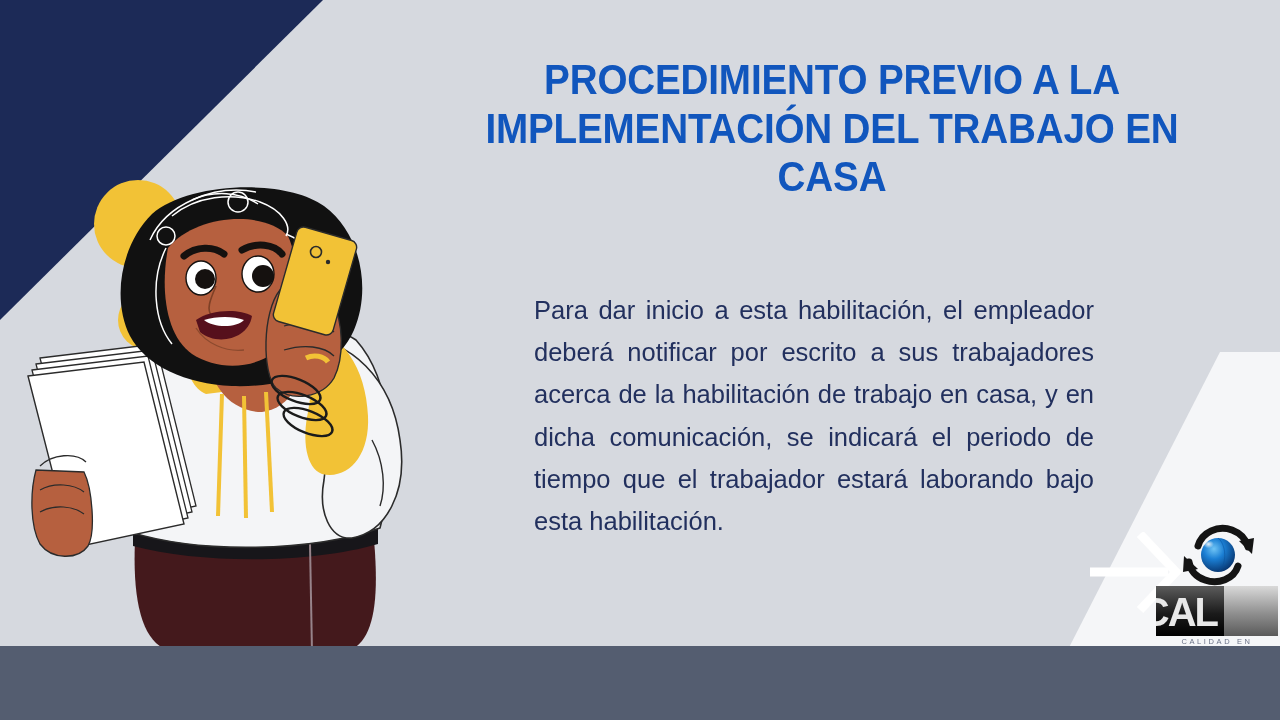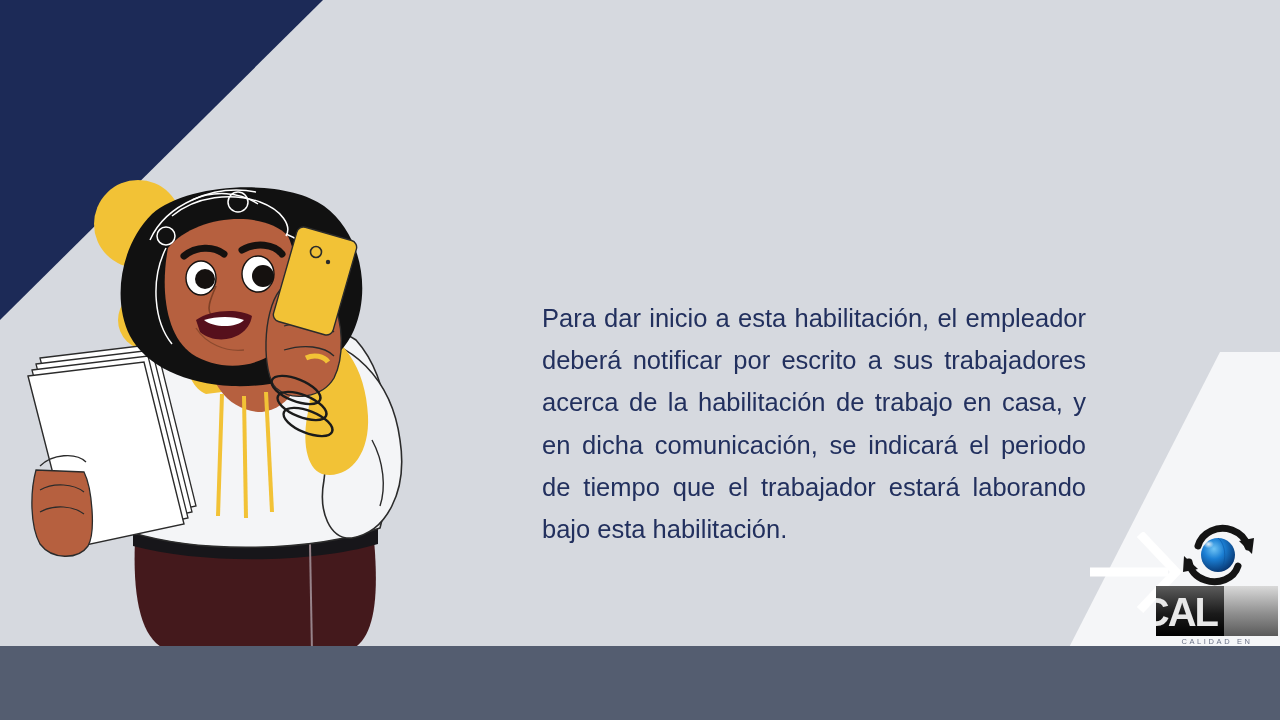--- a/index.html
+++ b/index.html
@@ -47,21 +47,21 @@
   }
 
   
   #body-block {
     position: absolute;
     left: 526px;
     top: 281px;
     width: 576px;
   }
   #body-text {
-    margin: 16px;
+    margin: 8px;
     color: #22305e;
     font-family: "Liberation Sans", sans-serif;
     font-size: 25.5px;
     line-height: 42.2px;
     text-align: justify;
     text-justify: inter-word;
     font-weight: 400;
   }
 
   
@@ -255,20 +255,23 @@
     </g>
 
     <g fill="none" stroke="#1b1b1b" stroke-width="2.4">
       <ellipse cx="296" cy="250" rx="26" ry="11" transform="rotate(22 296 250)"></ellipse>
       <ellipse cx="302" cy="266" rx="26" ry="11" transform="rotate(22 302 266)"></ellipse>
       <ellipse cx="308" cy="282" rx="26" ry="11" transform="rotate(22 308 282)"></ellipse>
     </g>
     <path d="M306 218 C 314 214 324 216 328 222" stroke="#f2c236" stroke-width="5" fill="none"></path>
   </svg>
 
+  <div id="title-block">
+    <h1 id="title-text">PROCEDIMIENTO PREVIO A LA IMPLEMENTACIÓN DEL TRABAJO EN CASA</h1>
+  </div>
 
   <div id="body-block">
     <p id="body-text">Para dar inicio a esta habilitación, el empleador deberá notificar por escrito a sus trabajadores acerca de la habilitación de trabajo en casa, y en dicha comunicación, se indicará el periodo de tiempo que el trabajador estará laborando bajo esta habilitación.</p>
   </div>
 
   <div id="logo-block">
 
     <svg style="position:absolute; left:-62px; top:8px;" width="110" height="86" viewBox="0 0 110 86" xmlns="http://www.w3.org/2000/svg">
       <path d="M0 40 L 78 40" stroke="#ffffff" stroke-width="9" fill="none"></path>
       <path d="M50 2 L 86 40 L 50 78" stroke="#ffffff" stroke-width="9" fill="none" stroke-linecap="butt" stroke-linejoin="miter"></path>

